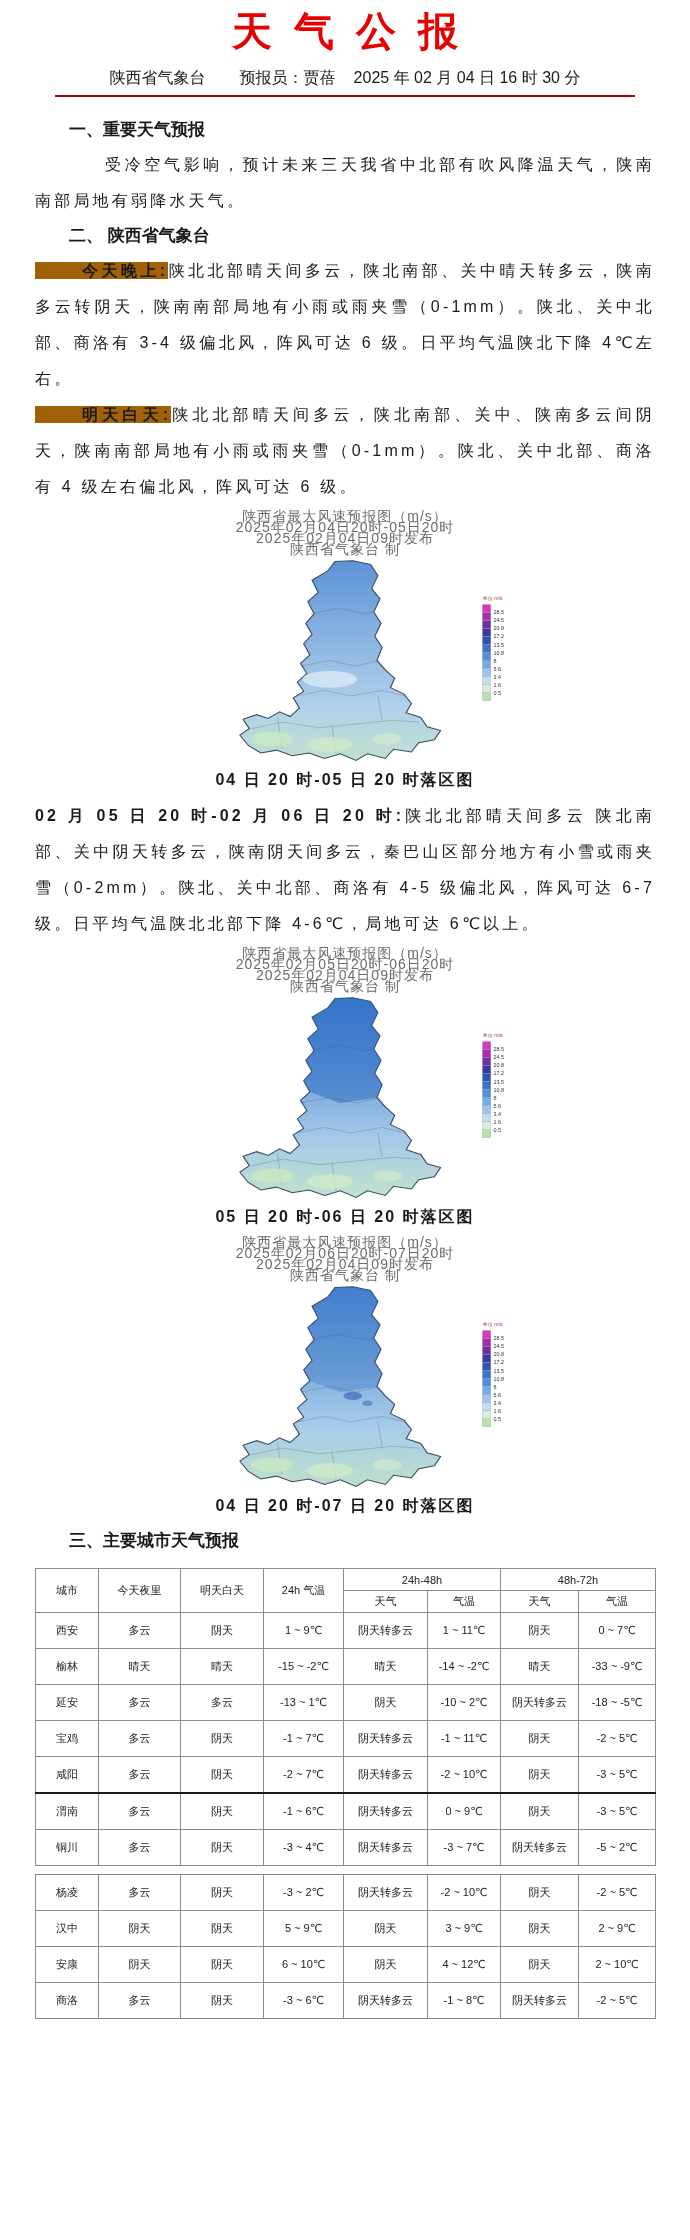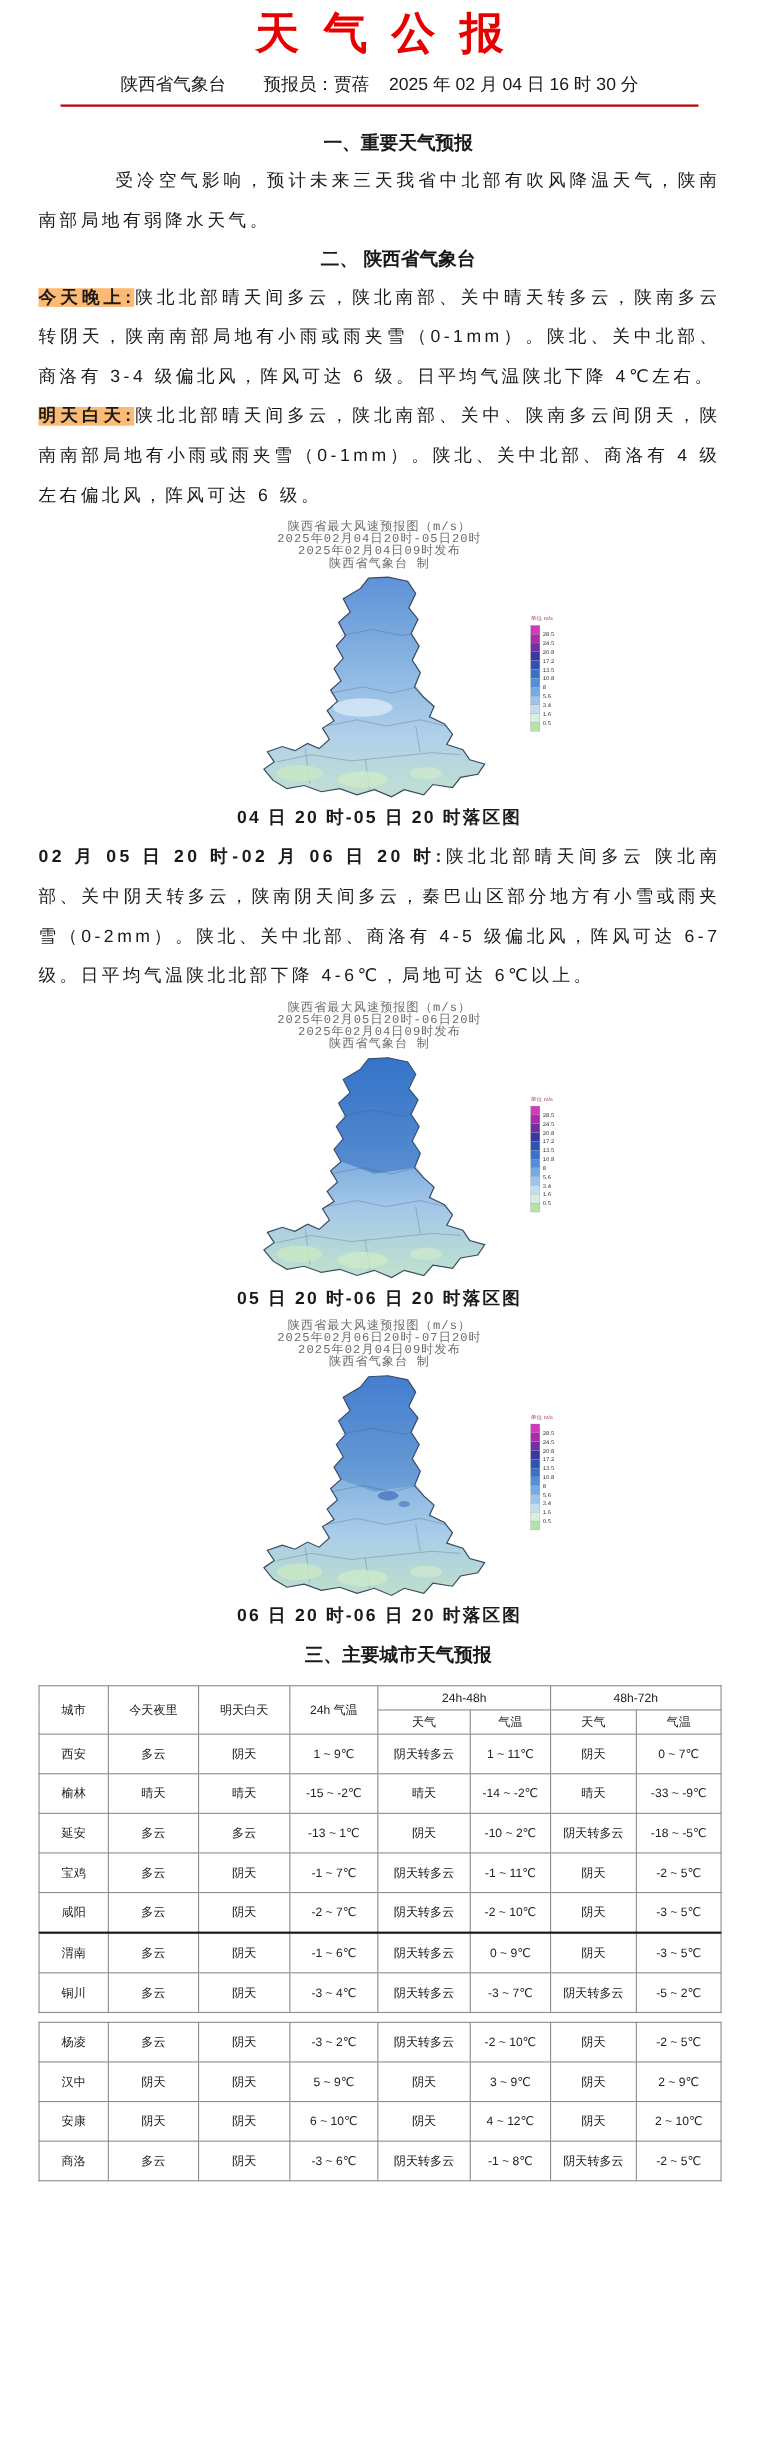--- a/index.html
+++ b/index.html
@@ -12,27 +12,27 @@
     text-align:center;color:#e60000;font-size:40px;font-weight:700;
     letter-spacing:22px;padding-left:22px;margin:8px 0 12px;line-height:46px;
   }
   .meta{
     display:flex;justify-content:center;align-items:center;
     font-weight:400;font-size:16px;line-height:24px;
     border-bottom:2px solid #b30000;margin:0 20px 16px;padding-bottom:5px;
   }
   .meta .gap1{width:34px;}
   .meta .gap2{width:18px;}
-  .sec-head{font-size:17px;font-weight:700;line-height:34px;margin:0;text-indent:34px;text-align:center;}
+  .sec-head{font-size:17px;font-weight:700;line-height:34px;margin:0;text-indent:34px;}
   .para{font-size:16px;line-height:36px;text-align:justify;margin:0;letter-spacing:3.2px;}
   .para.indent{text-indent:70px;}
   .para b{font-weight:700;}
-  .hl{background:#fdba74;}
+  .hl{background:#a16207;padding-left:47px;}
   .figure{text-align:center;margin:6px 0 4px;}
-  .fig-titles{font-size:11px;line-height:11px;color:#6b6b6b;letter-spacing:1px;font-family:Liberation Mono, monospace;}
+  .fig-titles{font-size:14px;line-height:11px;color:#6b6b6b;letter-spacing:1px;}
   .map-svg{display:block;margin:1px auto 0;}
   .fig-caption{font-size:16px;font-weight:700;line-height:28px;letter-spacing:2px;margin:0;}
   .city-table{
     border-collapse:collapse;table-layout:fixed;width:620px;margin:10px auto 0;
     font-size:11px;
   }
   .city-table.part2{margin-top:8px;}
   .city-table td{
     border:1px solid #8c8c8c;text-align:center;vertical-align:middle;
     padding:0;font-weight:400;color:#222;
@@ -234,21 +234,21 @@
           <text x="10.5" y="36.4" class="lg-label">17.2</text>
           <text x="10.5" y="45.0" class="lg-label">13.5</text>
           <text x="10.5" y="53.6" class="lg-label">10.8</text>
           <text x="10.5" y="62.2" class="lg-label">8</text>
           <text x="10.5" y="70.8" class="lg-label">5.6</text>
           <text x="10.5" y="79.4" class="lg-label">3.4</text>
           <text x="10.5" y="88.0" class="lg-label">1.6</text>
           <text x="10.5" y="96.6" class="lg-label">0.5</text>
         </g>
     </svg>
-    <p class="fig-caption">06 日 20 时-06 日 20 时落区图</p>
+    <p class="fig-caption">04 日 20 时-07 日 20 时落区图</p>
   </div>
 
   <h2 class="sec-head">三、主要城市天气预报</h2>
 
   <table class="city-table part1">
     <colgroup>
       <col style="width:63px">
         <col style="width:82px">
         <col style="width:83px">
         <col style="width:80px">

